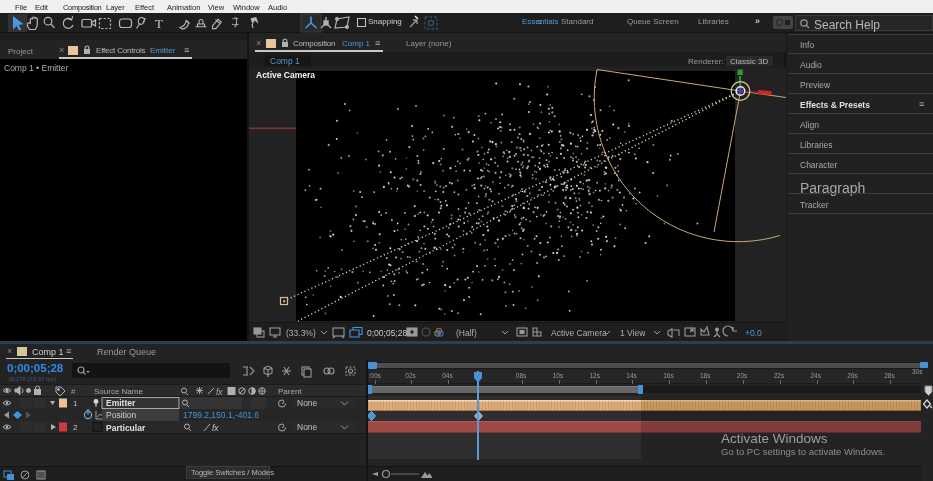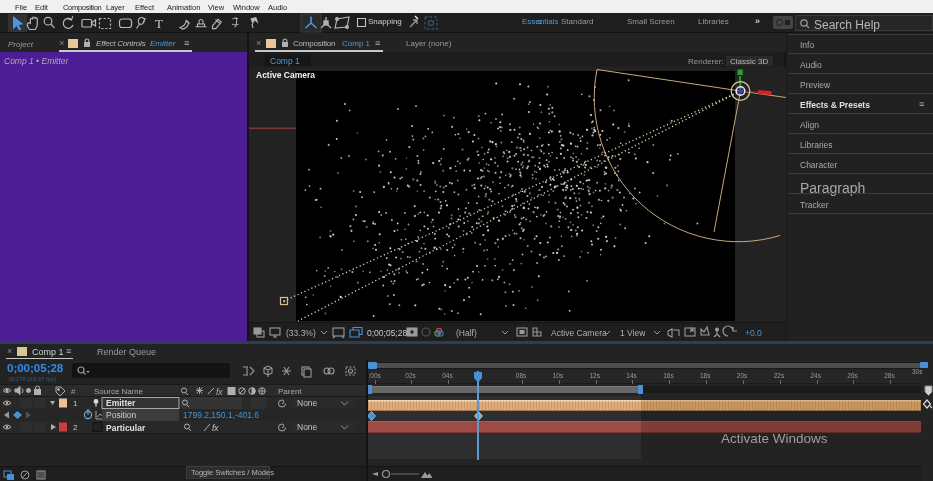--- a/index.html
+++ b/index.html
@@ -67,35 +67,35 @@
 <path d="M10 3 l3 3" stroke="#fff" stroke-width="1.2"></path>
 <g stroke="#31506e" stroke-width="1.3" fill="none">
         <rect x="20" y="4" width="12" height="12" stroke-dasharray="2.5 2"></rect>
         <circle cx="26" cy="10" r="2.5"></circle>
       </g>
 </svg>
 
 <div class="t" style="left:498px;top:4px;font-size:8px;color:#4f9bd5;padding-left:24px;">Essentials</div>
 <div class="t" style="left:537px;top:3.5px;font-size:9px;color:#4f9bd5;">≡</div>
 <div class="t" style="left:561px;top:4px;font-size:8px;color:#9a9a9a;">Standard</div>
-<div class="t" style="left:627px;top:4px;font-size:8px;color:#9a9a9a;">Small Screen</div>
+<div class="t" style="left:627px;top:4px;font-size:8px;color:#9a9a9a;">Queue Screen</div>
 <div class="t" style="left:698px;top:4px;font-size:8px;color:#9a9a9a;">Libraries</div>
 <div class="t" style="left:755px;top:3px;font-size:9px;color:#c8c8c8;font-weight:bold;">»</div>
 <div class="abs" style="left:773px;top:3px;width:20px;height:13px;background:#444;border-radius:2px;"></div>
 <div class="abs" style="left:776px;top:6px;width:7px;height:7px;border:1.5px solid #1e1e1e;border-radius:50%;"></div>
 <div class="abs" style="left:785px;top:7px;width:5px;height:5px;background:#1e1e1e;"></div>
 <div class="abs" style="left:795px;top:2px;width:138px;height:16px;background:#262626;border:1px solid #3a3a3a;"></div>
 <svg class="abs" style="left:799px;top:5px;" width="12" height="12" viewBox="0 0 12 12">
       <circle cx="5" cy="5" r="3.2" fill="none" stroke="#9a9a9a" stroke-width="1.2"></circle>
       <path d="M7.4 7.4 L10 10" stroke="#9a9a9a" stroke-width="1.2"></path>
     </svg>
 <div class="t" style="left:814px;top:4.5px;font-size:12px;color:#b8b8b8;">Search Help</div>
 </div>
 
-<div class="abs" style="left:0;top:33px;width:247px;height:311px;background:#4c1d95;font-style:italic;">
+<div class="abs" style="left:0;top:40px;width:247px;height:311px;background:#000000;">
   <div class="abs" style="left:0;top:0;width:247px;height:19px;background:#232323;"></div>
   <div class="t" style="left:8px;top:6.5px;font-size:8px;color:#9a9a9a;">Project</div>
   <div class="t" style="left:59px;top:5px;font-size:9px;color:#888;">×</div>
   <div class="abs" style="left:68px;top:6px;width:10px;height:9px;background:#e9c69a;"></div>
   <svg class="abs" style="left:83px;top:5px;" width="8" height="10" viewBox="0 0 8 10">
       <rect x="1" y="4" width="6" height="5" fill="#b0b0b0"></rect>
       <path d="M2.2 4 V2.8 a1.8 1.8 0 0 1 3.6 0 V4" fill="none" stroke="#b0b0b0" stroke-width="1.2"></path>
     </svg>
   <div class="t" style="left:96px;top:6px;font-size:8px;letter-spacing:-0.2px;color:#b8b8b8;">Effect Controls</div>
   <div class="t" style="left:150px;top:6px;font-size:8px;color:#4f9bd5;">Emitter</div>
@@ -1233,20 +1233,21 @@
     </svg>
     <div class="abs" style="left:0;top:61px;width:273px;height:11.5px;background:#a04a45;box-shadow:inset 0 -1px 0 #7a3535, inset 0 1px 0 #b25a52;"></div>
     <div class="abs" style="left:273px;top:61px;width:280px;height:11.5px;background:#813c3a;box-shadow:inset 0 -1px 0 #5e2a2a, inset 0 1px 0 #914641;"></div>
 
     <div class="abs" style="left:109px;top:11px;width:1.5px;height:89px;background:#5b9bd5;"></div>
     <svg class="abs" style="left:104px;top:11px;" width="12" height="13" viewBox="0 0 12 13">
         <path d="M2 1 h8 v6 l-4 4.5 -4-4.5z" fill="#4a90d9"></path>
       </svg>
 
     <div class="t" style="left:353px;top:71px;font-size:13.5px;color:#9e9e9e;">Activate Windows</div>
+    <div class="t" style="left:353px;top:86px;font-size:9.5px;color:#8e8e8e;">Go to PC settings to activate Windows.</div>
 
     <div class="abs" style="left:0;top:103px;width:565px;height:21px;background:#232323;"></div>
     <div class="abs" style="left:0;top:106px;width:565px;height:18px;background:#1e1e1e;border-top:1px solid #141414;"></div>
     <svg class="abs" style="left:0;top:107px;" width="80" height="14" viewBox="0 0 80 14">
       <path d="M4 7 l6-2 v4z" fill="#9a9a9a"></path>
       <circle cx="18" cy="7" r="3.5" fill="none" stroke="#9a9a9a" stroke-width="1.2"></circle>
       <path d="M23 7 h28" stroke="#555" stroke-width="1.5"></path>
       <path d="M53 11 l4-6 2.5 3.5 2-2.5 3 5z" fill="#9a9a9a"></path>
     </svg>
   </div>

